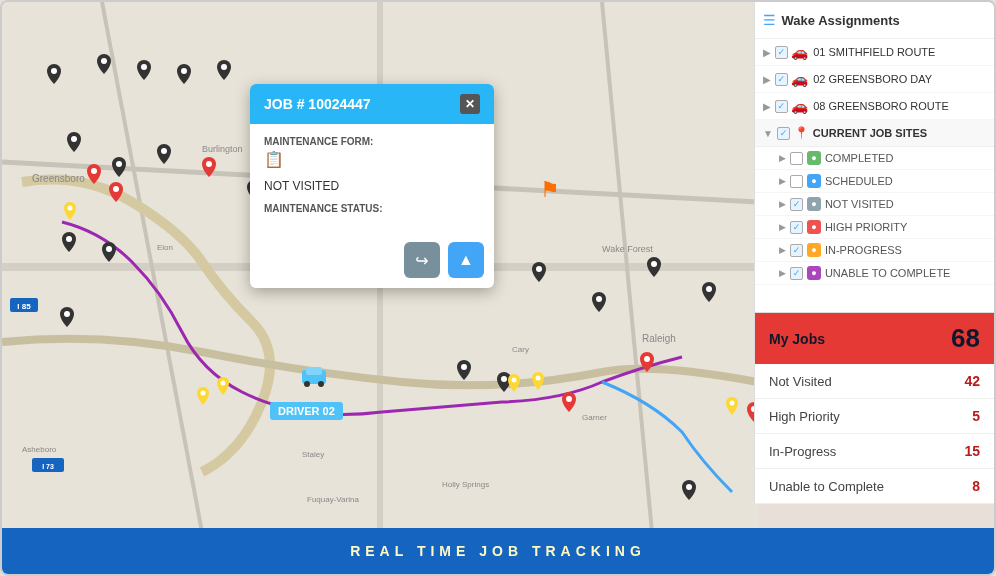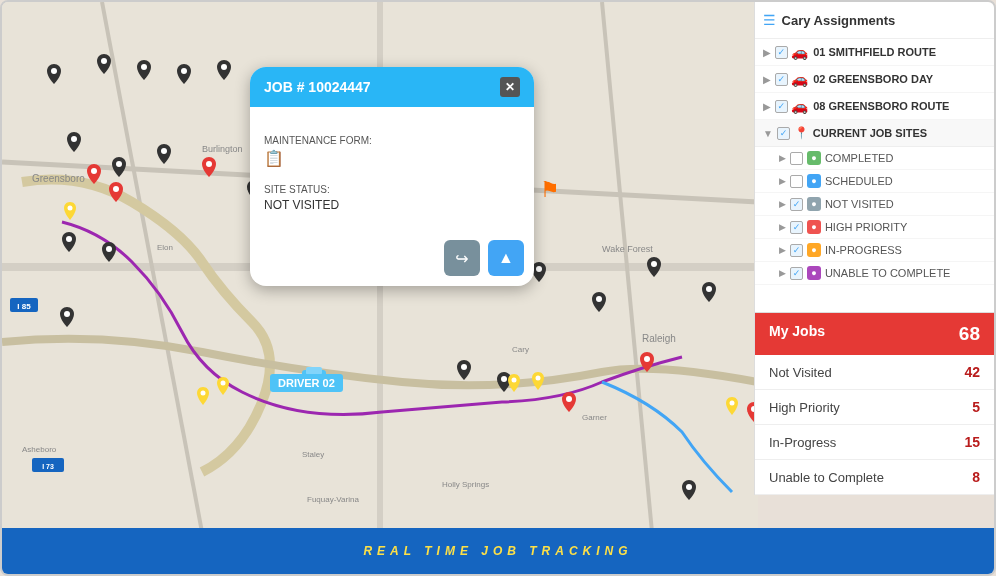--- a/index.html
+++ b/index.html
@@ -33,38 +33,38 @@
     .map-svg {
       position: absolute;
       left: 0; top: 0;
       width: 100%; height: 100%;
     }
 
     
     .driver-label {
       position: absolute;
       left: 268px;
-      top: 372px;
+      top: 400px;
       background: #4fc3f7;
       color: white;
       font-weight: bold;
       font-size: 11px;
       padding: 3px 8px;
       border-radius: 3px;
       white-space: nowrap;
     }
 
     
     .job-popup {
       position: absolute;
       left: 248px;
-      top: 65px;
-      width: 284px;
+      top: 82px;
+      width: 244px;
       background: white;
-      border-radius: 16px;
+      border-radius: 6px;
       box-shadow: 0 4px 15px rgba(0,0,0,0.3);
       overflow: hidden;
       z-index: 100;
     }
     .job-popup-header {
       background: #29b6f6;
       color: white;
       font-weight: bold;
       font-size: 14px;
       padding: 10px 14px;
@@ -85,25 +85,24 @@
       cursor: pointer;
     }
     .job-popup-body {
       padding: 12px 14px;
     }
     .job-field {
       margin-bottom: 10px;
     }
     .job-field-label {
       font-size: 10px;
-      font-weight: normal;
+      font-weight: bold;
       color: #555;
       text-transform: uppercase;
       margin-bottom: 3px;
-      margin-top: 16px;
     }
     .job-field-value {
       font-size: 12px;
       color: #333;
     }
     .job-field-icon {
       color: #29b6f6;
       font-size: 16px;
     }
     .job-popup-actions {
@@ -171,21 +170,21 @@
       border: 1px solid #aaa;
       border-radius: 2px;
       display: inline-flex;
       align-items: center;
       justify-content: center;
       font-size: 9px;
       color: #42a5f5;
       background: #e8f4fd;
     }
     .route-label {
-      font-weight: bold;
+      font-weight: normal;
       font-size: 11px;
     }
 
     
     .section-header {
       display: flex;
       align-items: center;
       padding: 6px 8px;
       background: #f8f8f8;
       border-bottom: 1px solid #eee;
@@ -238,31 +237,32 @@
       font-weight: bold;
     }
     .dot-green { background: #66bb6a; }
     .dot-blue { background: #42a5f5; }
     .dot-gray { background: #90a4ae; }
     .dot-red { background: #ef5350; }
     .dot-orange { background: #ffa726; }
     .dot-purple { background: #ab47bc; }
     .stats-header {
       background: #e53935;
-      color: #ffffff;
+      color: #0f172a;
       display: flex;
       justify-content: space-between;
+      align-items: center;
       padding: 10px 14px;
     }
     .stats-title {
       font-size: 14px;
       font-weight: bold;
     }
     .stats-count {
-      font-size: 19px;
+      font-size: 26px;
       font-weight: bold;
     }
     .stat-row {
       display: flex;
       justify-content: space-between;
       align-items: center;
       padding: 9px 14px;
       border-bottom: 1px solid #eee;
       font-size: 13px;
       color: #444;
@@ -278,26 +278,25 @@
       position: absolute;
       left: 0; bottom: 0;
       width: 100%;
       height: 46px;
       background: #1565c0;
       display: flex;
       align-items: center;
       justify-content: center;
     }
     .banner-text {
-      color: #fde047;
-      font-size: 12px;
+      color: #fef9c3;
+      font-size: 14px;
       font-weight: bold;
       letter-spacing: 5px;
       text-transform: uppercase;
-      font-style: italic;
     }
 
   </style>
 </head>
 <body>
 
 <div class="container">
 
   <div class="map-area">
 
@@ -489,37 +488,37 @@
       <div class="job-popup-header">
         <span>JOB # 10024447</span>
         <div class="job-popup-close">✕</div>
       </div>
       <div class="job-popup-body">
         <div class="job-field">
           <div class="job-field-label">MAINTENANCE FORM:</div>
           <div class="job-field-icon">📋</div>
         </div>
         <div class="job-field">
-          <div class="job-field-label">SITE STATUS:</div>
           <div class="job-field-value">NOT VISITED</div>
         </div>
         <div class="job-field">
+          <div class="job-field-label">MAINTENANCE STATUS:</div>
         </div>
       </div>
       <div class="job-popup-actions">
         <div class="job-action-btn btn-share">↪</div>
         <div class="job-action-btn btn-nav">▲</div>
       </div>
     </div>
   </div>
 
   <div class="right-panel" style="top:0; height:310px; background:white;">
     <div class="panel-header">
       <span class="panel-header-icon">☰</span>
-      <span class="panel-header-title">Cary Assignments</span>
+      <span class="panel-header-title">Wake Assignments</span>
     </div>
 
     <div class="route-item">
       <span class="route-arrow">▶</span>
       <span class="route-checkbox">✓</span>
       <span style="font-size:14px;">🚗</span>
       <span class="route-label">01 SMITHFIELD ROUTE</span>
     </div>
     <div class="route-item">
       <span class="route-arrow">▶</span>

